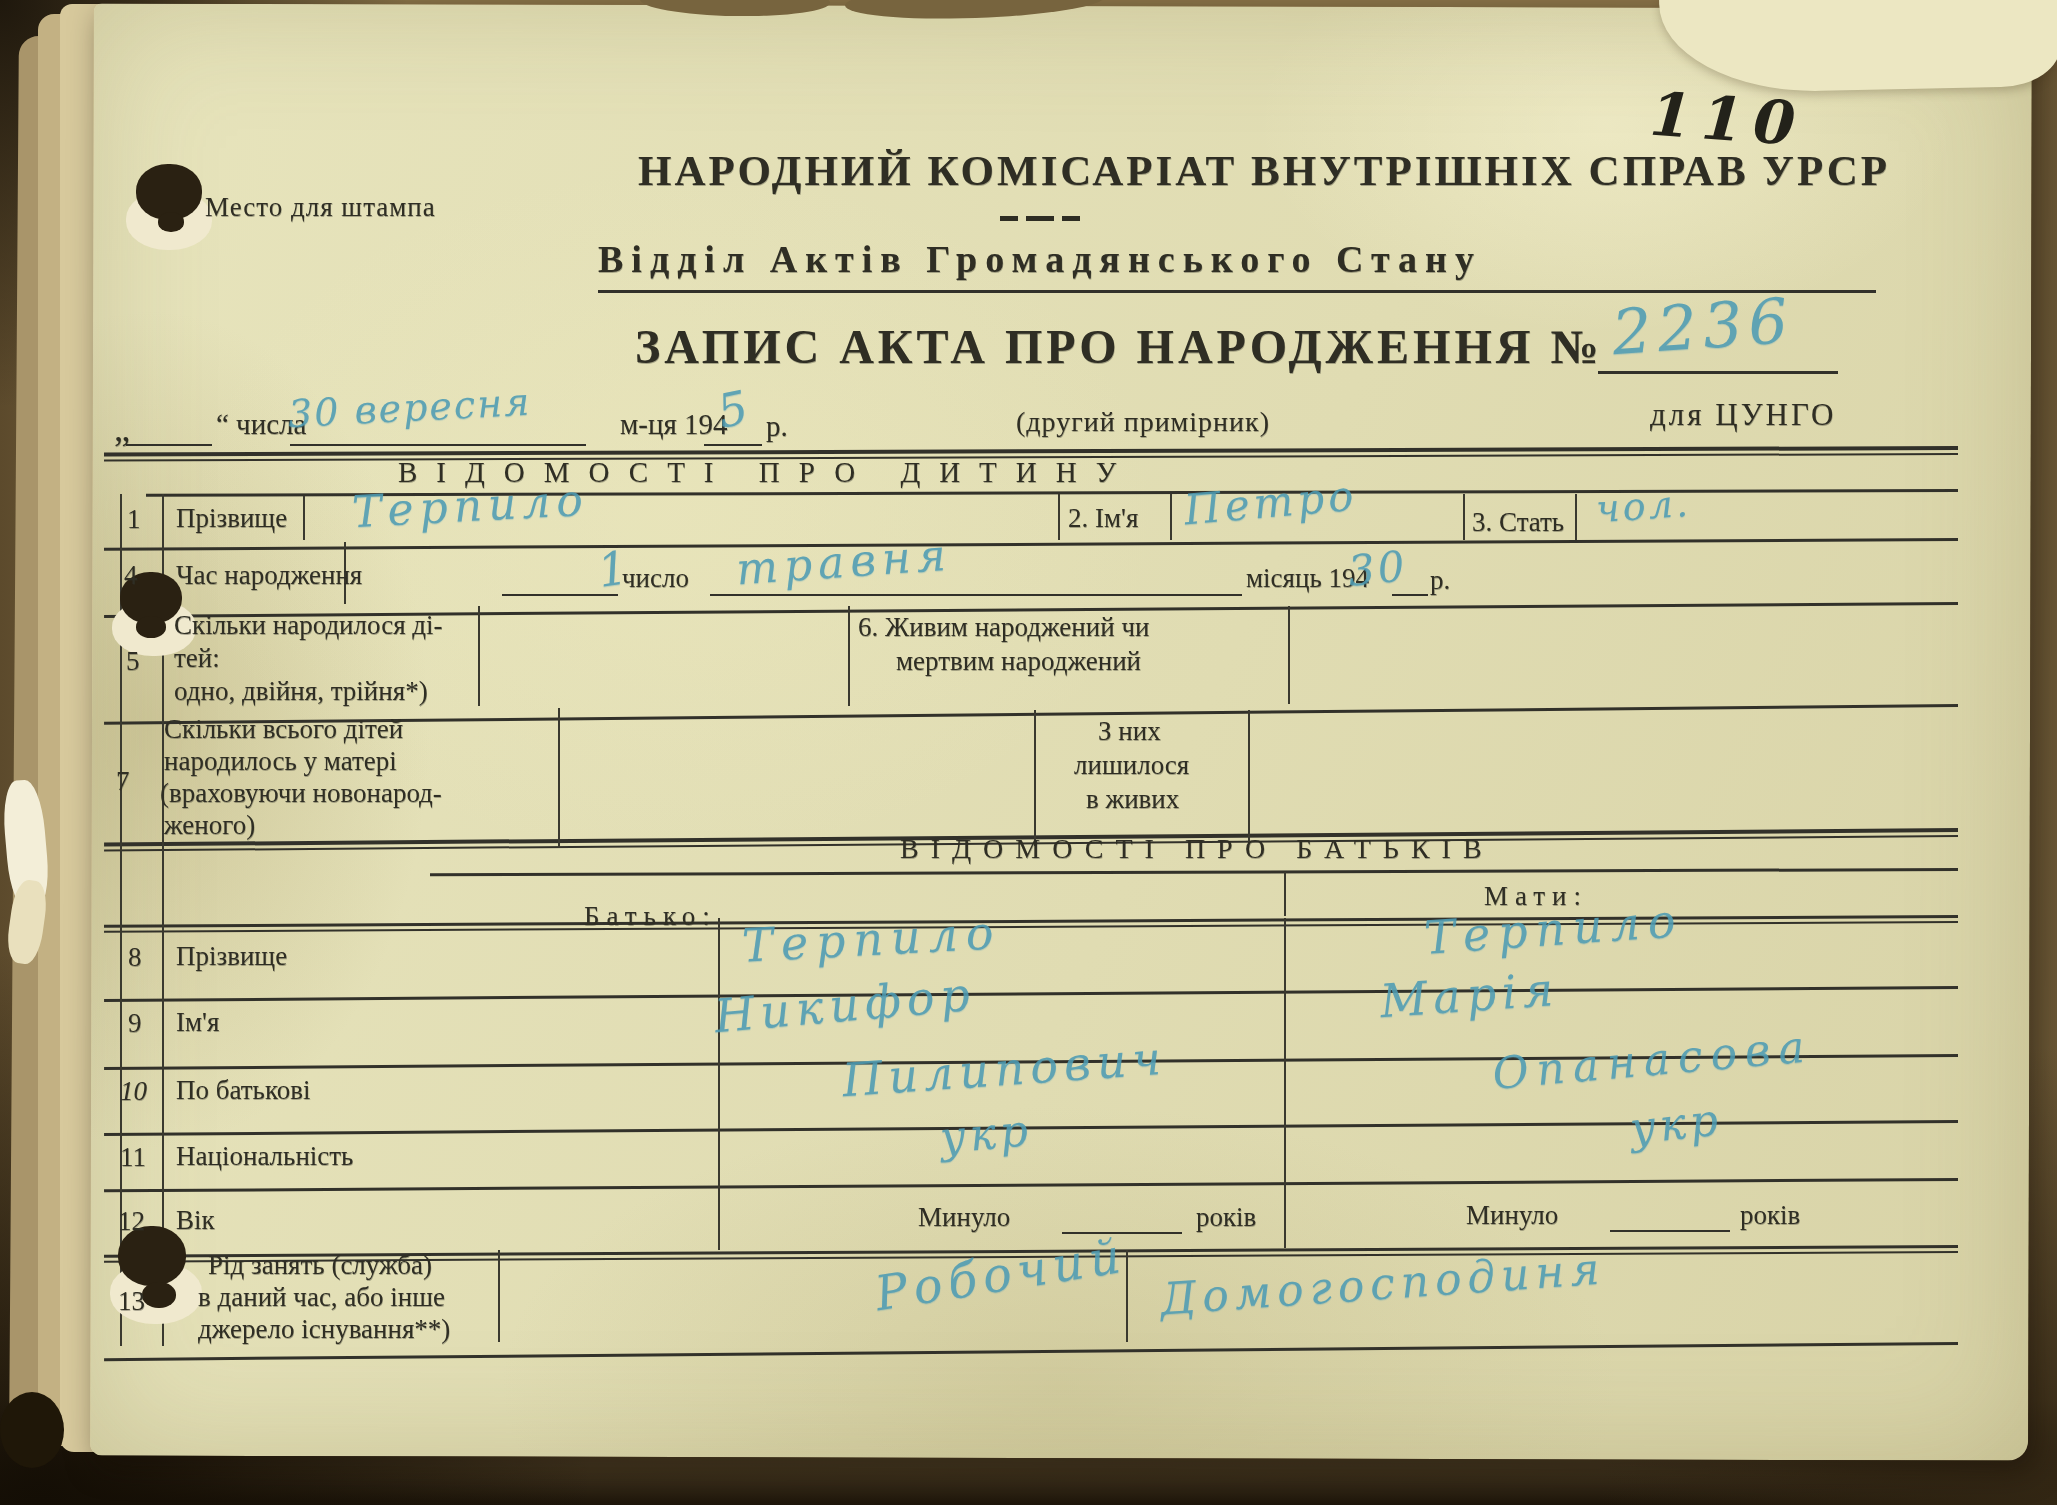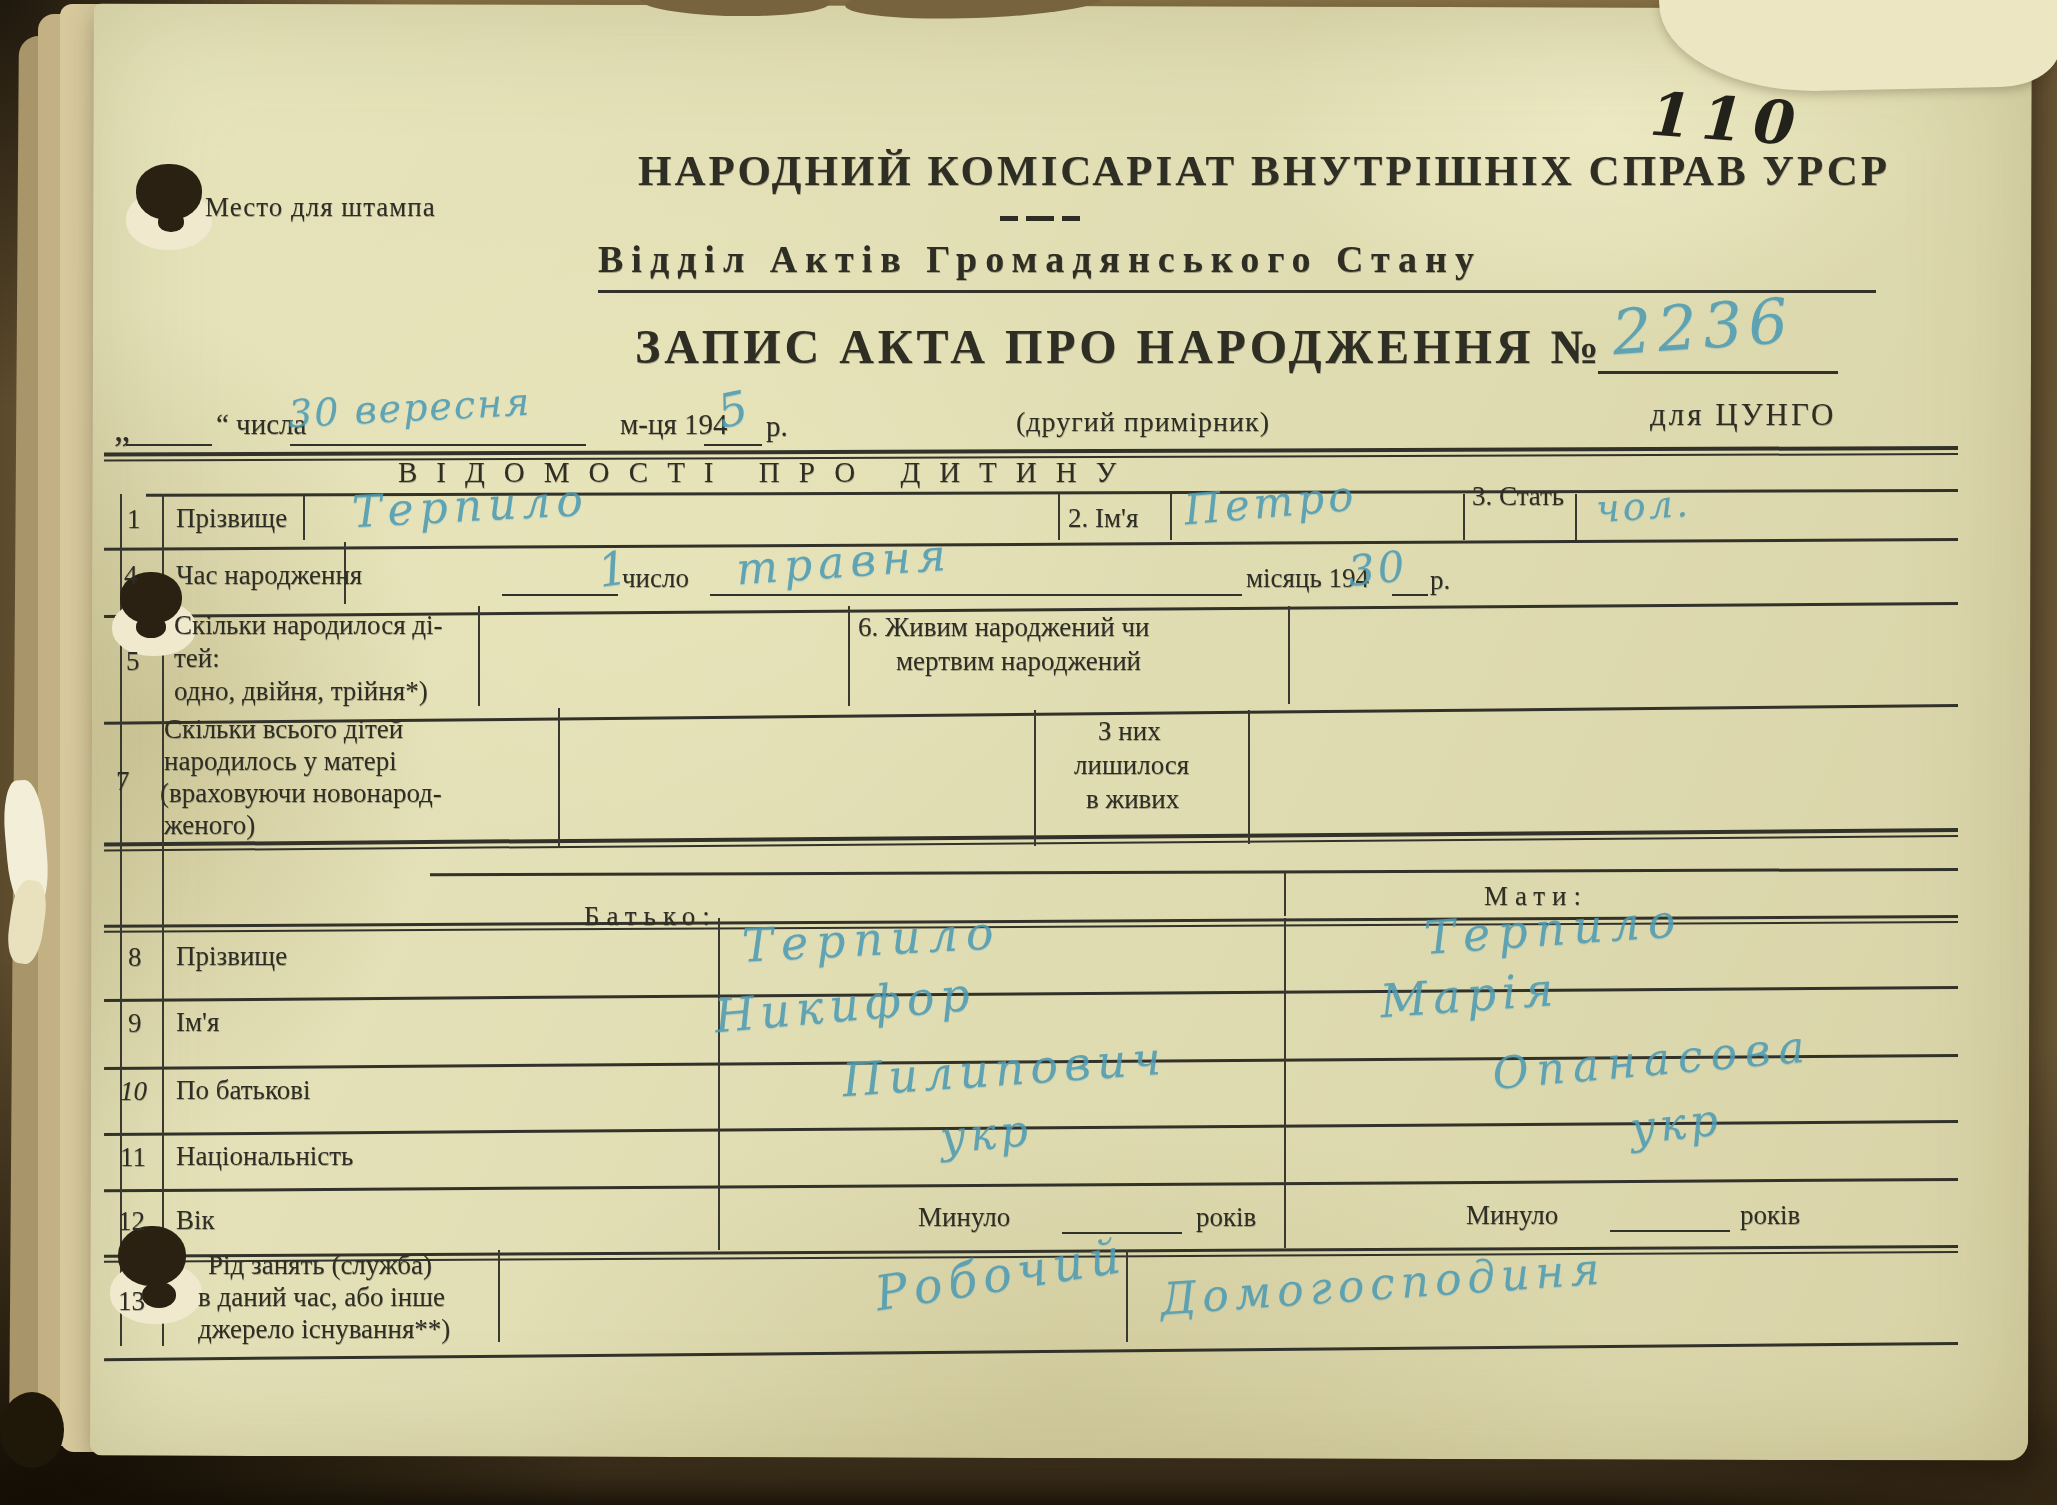--- a/index.html
+++ b/index.html
@@ -130,21 +130,21 @@
   <div class="txt" style="left:592px;top:408px;font-size:29px;margin-left:28px;">м-ця 194</div>
   <div class="txt" style="left:766px;top:410px;font-size:29px;">р.</div>
   <div class="txt" style="left:1016px;top:406px;font-size:28px;letter-spacing:1px;">(другий примірник)</div>
   <div class="txt" style="left:1650px;top:397px;font-size:31px;letter-spacing:3px;">для ЦУНГО</div>
 
   <div class="txt" style="left:398px;top:456px;font-size:29px;letter-spacing:19px;">ВІДОМОСТІ ПРО ДИТИНУ</div>
 
   <div class="txt" style="left:127px;top:504px;">1</div>
   <div class="txt" style="left:176px;top:503px;">Прізвище</div>
   <div class="txt" style="left:1068px;top:503px;">2. Ім'я</div>
-  <div class="txt" style="left:1472px;top:481px;">3. Стать</div>
+  <div class="txt" style="left:1472px;top:507px;">3. Стать</div>
 
   <div class="txt" style="left:124px;top:560px;">4</div>
   <div class="txt" style="left:176px;top:560px;">Час народження</div>
   <div class="txt" style="left:622px;top:563px;">число</div>
   <div class="txt" style="left:1246px;top:563px;">місяць 194</div>
   <div class="txt" style="left:1430px;top:565px;">р.</div>
 
   <div class="txt" style="left:126px;top:646px;">5</div>
   <div class="txt" style="left:174px;top:610px;">Скільки народилося ді-</div>
   <div class="txt" style="left:174px;top:643px;">тей:</div>
@@ -154,20 +154,21 @@
 
   <div class="txt" style="left:116px;top:766px;">7</div>
   <div class="txt" style="left:164px;top:714px;">Скільки всього дітей</div>
   <div class="txt" style="left:164px;top:746px;">народилось у матері</div>
   <div class="txt" style="left:160px;top:778px;">(враховуючи новонарод-</div>
   <div class="txt" style="left:164px;top:810px;">женого)</div>
   <div class="txt" style="left:1098px;top:716px;">З них</div>
   <div class="txt" style="left:1074px;top:750px;">лишилося</div>
   <div class="txt" style="left:1086px;top:784px;">в живих</div>
 
+  <div class="txt" style="left:900px;top:833px;font-size:28px;letter-spacing:12px;">ВІДОМОСТІ ПРО БАТЬКІВ</div>
   <div class="txt" style="left:584px;top:901px;letter-spacing:7px;">Батько:</div>
   <div class="txt" style="left:1484px;top:881px;letter-spacing:7px;">Мати:</div>
 
   <div class="txt" style="left:128px;top:942px;">8</div>
   <div class="txt" style="left:176px;top:941px;">Прізвище</div>
   <div class="txt" style="left:128px;top:1008px;">9</div>
   <div class="txt" style="left:176px;top:1007px;">Ім'я</div>
   <div class="txt" style="left:120px;top:1076px;font-style:italic;">10</div>
   <div class="txt" style="left:176px;top:1075px;">По батькові</div>
   <div class="txt" style="left:120px;top:1142px;">11</div>

